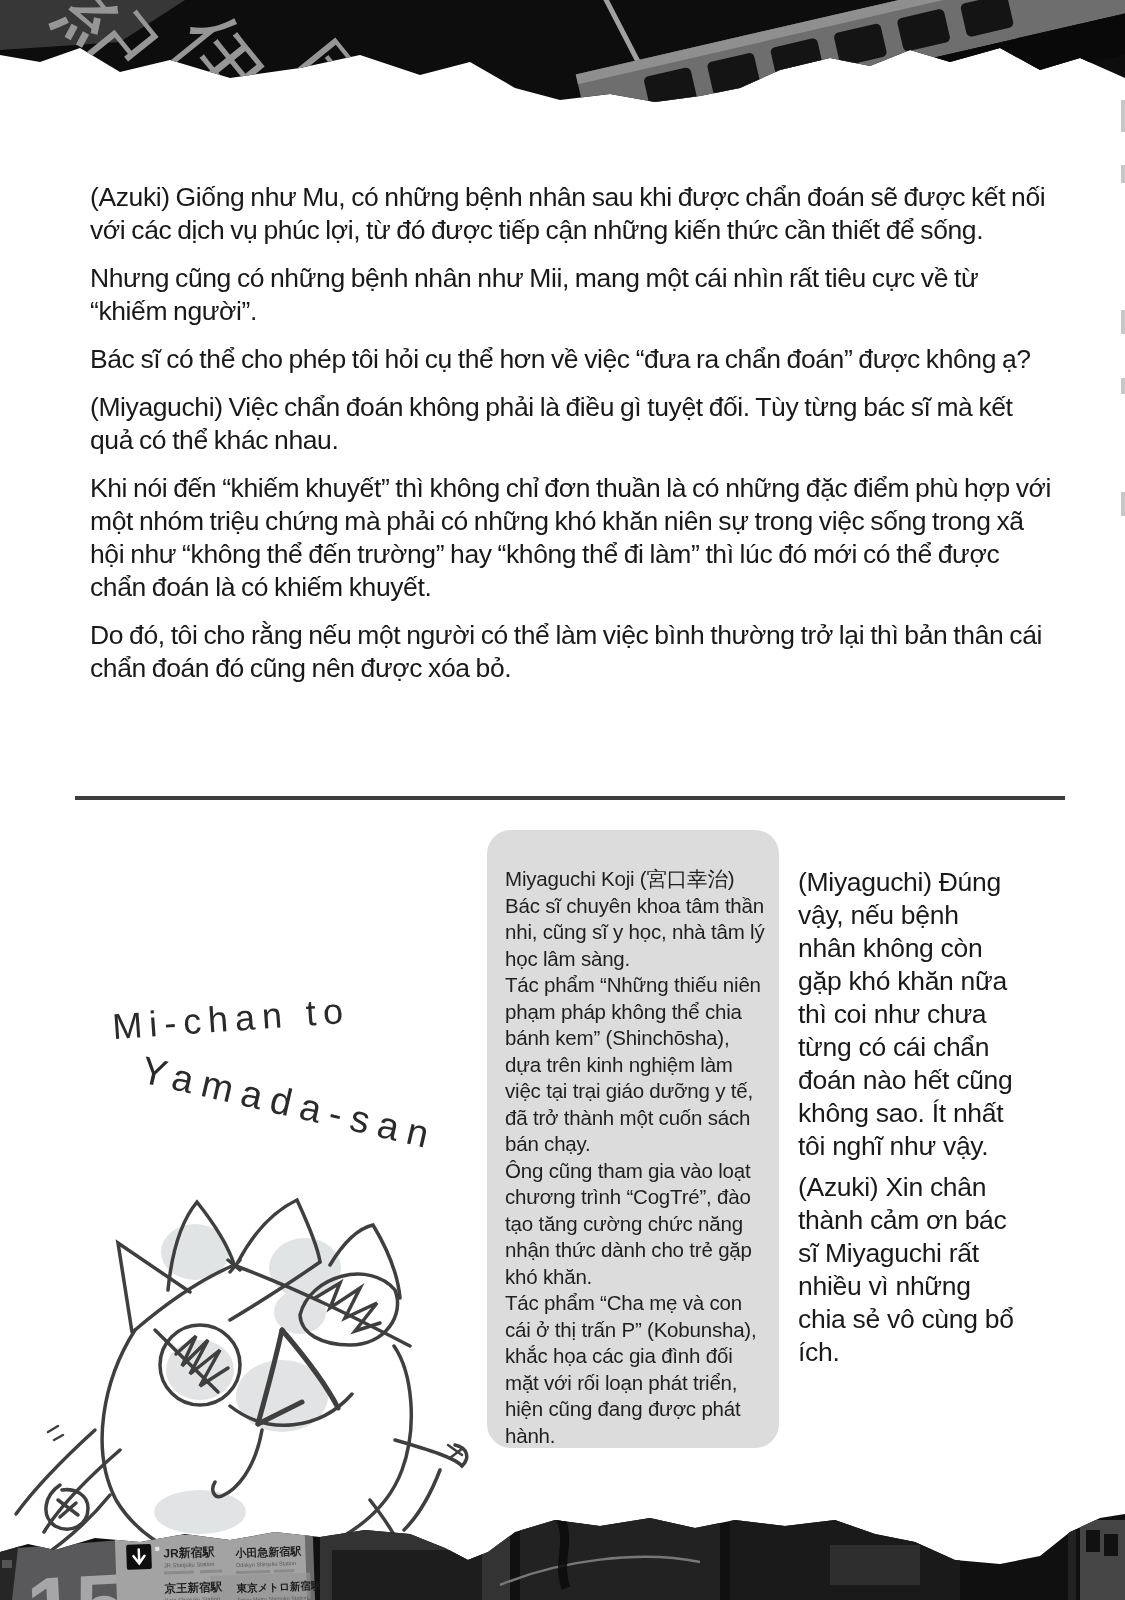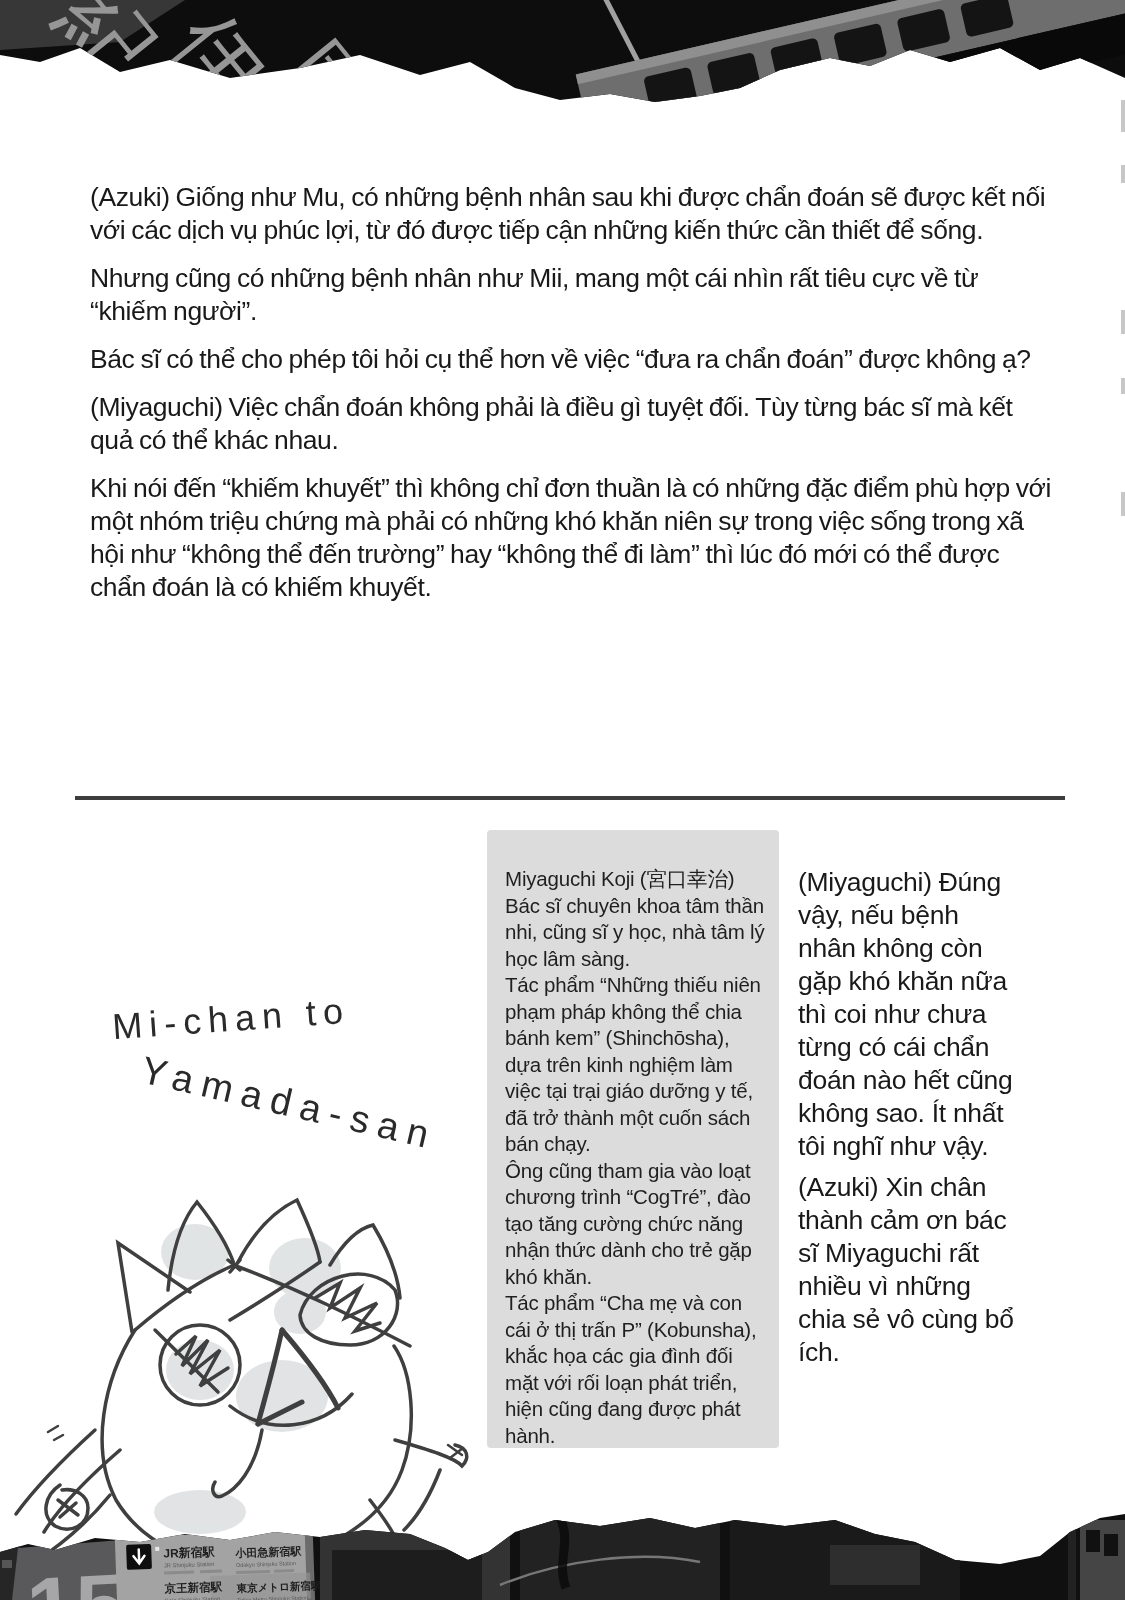--- a/index.html
+++ b/index.html
@@ -10,21 +10,21 @@
   
   .dialogue{position:absolute;left:75px;top:166px;width:992px;
             font-size:26.5px;line-height:33px;letter-spacing:-0.4px;word-spacing:-1px;color:#191919;}
   .dialogue p{margin:15px;}
 
   
   .divider{position:absolute;left:75px;top:796px;width:990px;height:4px;background:#3d3d3d;}
 
   
   .profile-box{position:absolute;left:487px;top:830px;width:292px;height:618px;
-               background:#dcdcdd;border-radius:4px;box-sizing:border-box;
+               background:#dcdcdd;border-radius:24px;box-sizing:border-box;
                padding:36px 14px 20px 18px;font-size:20.5px;line-height:26.5px;
                letter-spacing:-0.2px;color:#1f1f1f;}
   .profile-box p{margin:0;}
 
   
   .right-col{position:absolute;left:790px;top:858px;width:240px;
              font-size:26.5px;line-height:33px;letter-spacing:-0.3px;color:#191919;}
   .right-col p{margin:8px;}
 
   
@@ -84,20 +84,21 @@
     <span style="top:378px;height:16px;"></span>
     <span style="top:492px;height:24px;"></span>
   </div>
 
   <div class="dialogue">
     <p>(Azuki) Giống như Mu, có những bệnh nhân sau khi được chẩn đoán sẽ được kết nối với các dịch vụ phúc lợi, từ đó được tiếp cận những kiến thức cần thiết để sống.</p>
     <p>Nhưng cũng có những bệnh nhân như Mii, mang một cái nhìn rất tiêu cực về từ “khiếm người”.</p>
     <p>Bác sĩ có thể cho phép tôi hỏi cụ thể hơn về việc “đưa ra chẩn đoán” được không ạ?</p>
     <p>(Miyaguchi) Việc chẩn đoán không phải là điều gì tuyệt đối. Tùy từng bác sĩ mà kết quả có thể khác nhau.</p>
     <p>Khi nói đến “khiếm khuyết” thì không chỉ đơn thuần là có những đặc điểm phù hợp với một nhóm triệu chứng mà phải có những khó khăn niên sự trong việc sống trong xã hội như “không thể đến trường” hay “không thể đi làm” thì lúc đó mới có thể được chẩn đoán là có khiếm khuyết.</p>
+    <p>Do đó, tôi cho rằng nếu một người có thể làm việc bình thường trở lại thì bản thân cái chẩn đoán đó cũng nên được xóa bỏ.</p>
   </div>
 
   <div class="divider"></div>
 
   <div class="profile-box">
     <p>Miyaguchi Koji (宮口幸治)</p>
     <p>Bác sĩ chuyên khoa tâm thần nhi, cũng sĩ y học, nhà tâm lý học lâm sàng.</p>
     <p>Tác phẩm “Những thiếu niên phạm pháp không thể chia bánh kem” (Shinchōsha), dựa trên kinh nghiệm làm việc tại trại giáo dưỡng y tế, đã trở thành một cuốn sách bán chạy.</p>
     <p>Ông cũng tham gia vào loạt chương trình “CogTré”, đào tạo tăng cường chức năng nhận thức dành cho trẻ gặp khó khăn.</p>
     <p>Tác phẩm “Cha mẹ và con cái ở thị trấn P” (Kobunsha), khắc họa các gia đình đối mặt với rối loạn phát triển, hiện cũng đang được phát hành.</p>

